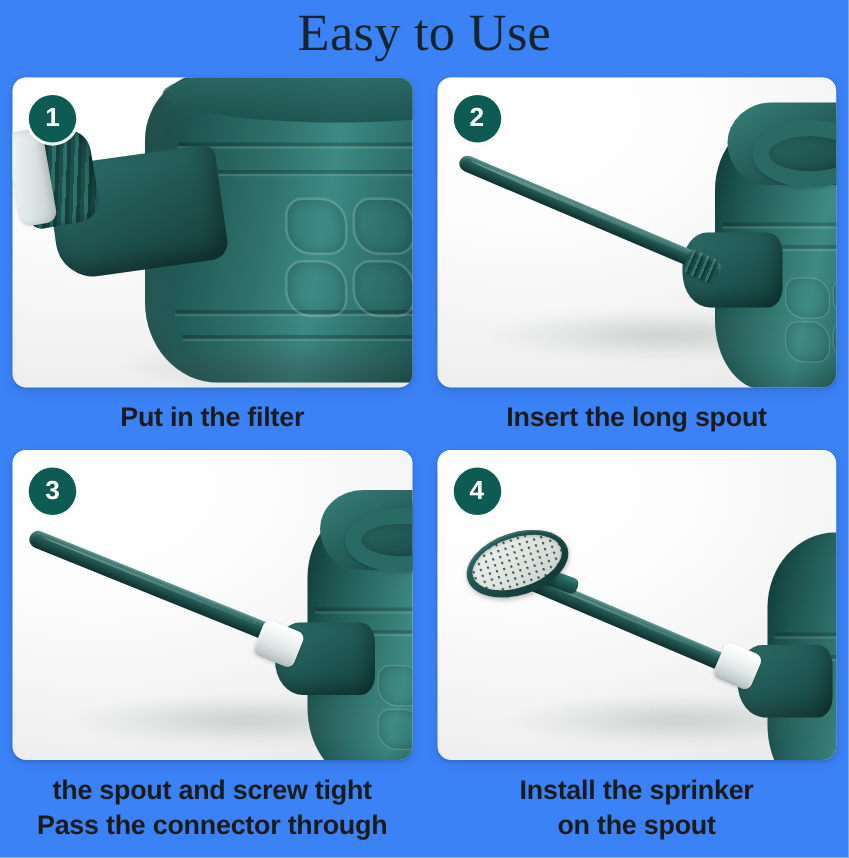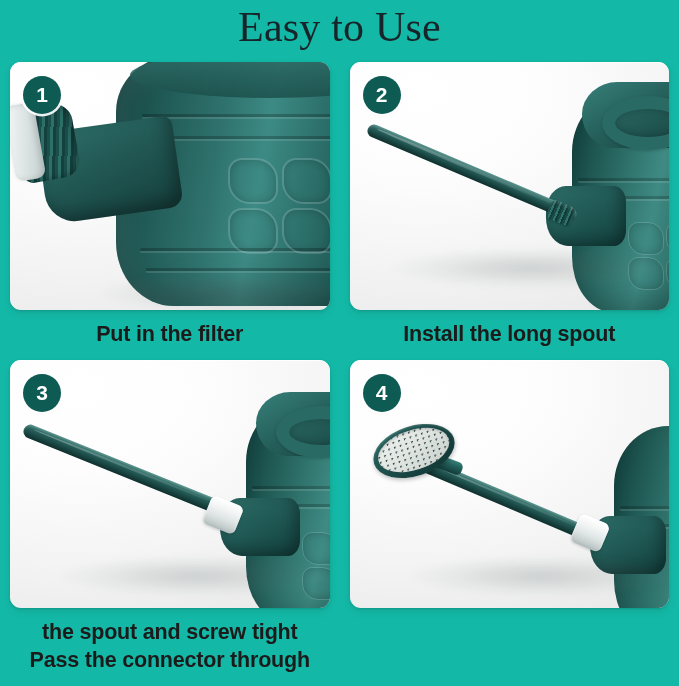--- a/index.html
+++ b/index.html
@@ -14,21 +14,21 @@
   body {
     background: #ffffff;
     font-family: "Liberation Sans", sans-serif;
     -webkit-font-smoothing: antialiased;
   }
 
   .page {
     position: relative;
     width: 679px;
     height: 686px;
-    background: #14b8a6;
+    background: #3b82f6;
     padding-left: 41px;
   }
 
   
   .page-title {
     position: absolute;
     top: 2px;
     left: 0;
     width: 679px;
     text-align: center;
@@ -401,21 +401,21 @@
           </div>
 
           <div class="spout" style="left:18px; top:60px; width:226px; height:13px; transform: rotate(23deg);"></div>
           <div class="spout-collar" style="left:198px; top:141px; width:26px; height:20px; transform: rotate(23deg);"></div>
 
         </div>
         <div class="badge">2</div>
       </div>
 
       <div class="caption">
-        <span class="line">Install the long spout</span>
+        <span class="line">Insert the long spout</span>
       </div>
     </div>
 
     <div class="step-cell row2">
       <div class="photo-panel">
         <div class="photo-stage">
 
           <div class="soft-shadow" style="left:50px; top:196px; width:270px; height:40px;"></div>
 
           <div class="can-side">
@@ -467,16 +467,20 @@
           <div class="rose-neck" style="left:80px; top:92px; width:34px; height:13px; transform: rotate(20deg);"></div>
           <div class="rose" style="left:22px; top:66px; width:84px; height:50px; transform: rotate(-18deg);">
             <div class="rose-rim"></div>
             <div class="rose-face"></div>
           </div>
 
         </div>
         <div class="badge">4</div>
       </div>
 
+      <div class="caption">
+        <span class="line">Install the sprinker</span>
+        <span class="line">on the spout</span>
+      </div>
     </div>
 
   </div>
 </div>
 
 </body></html>

